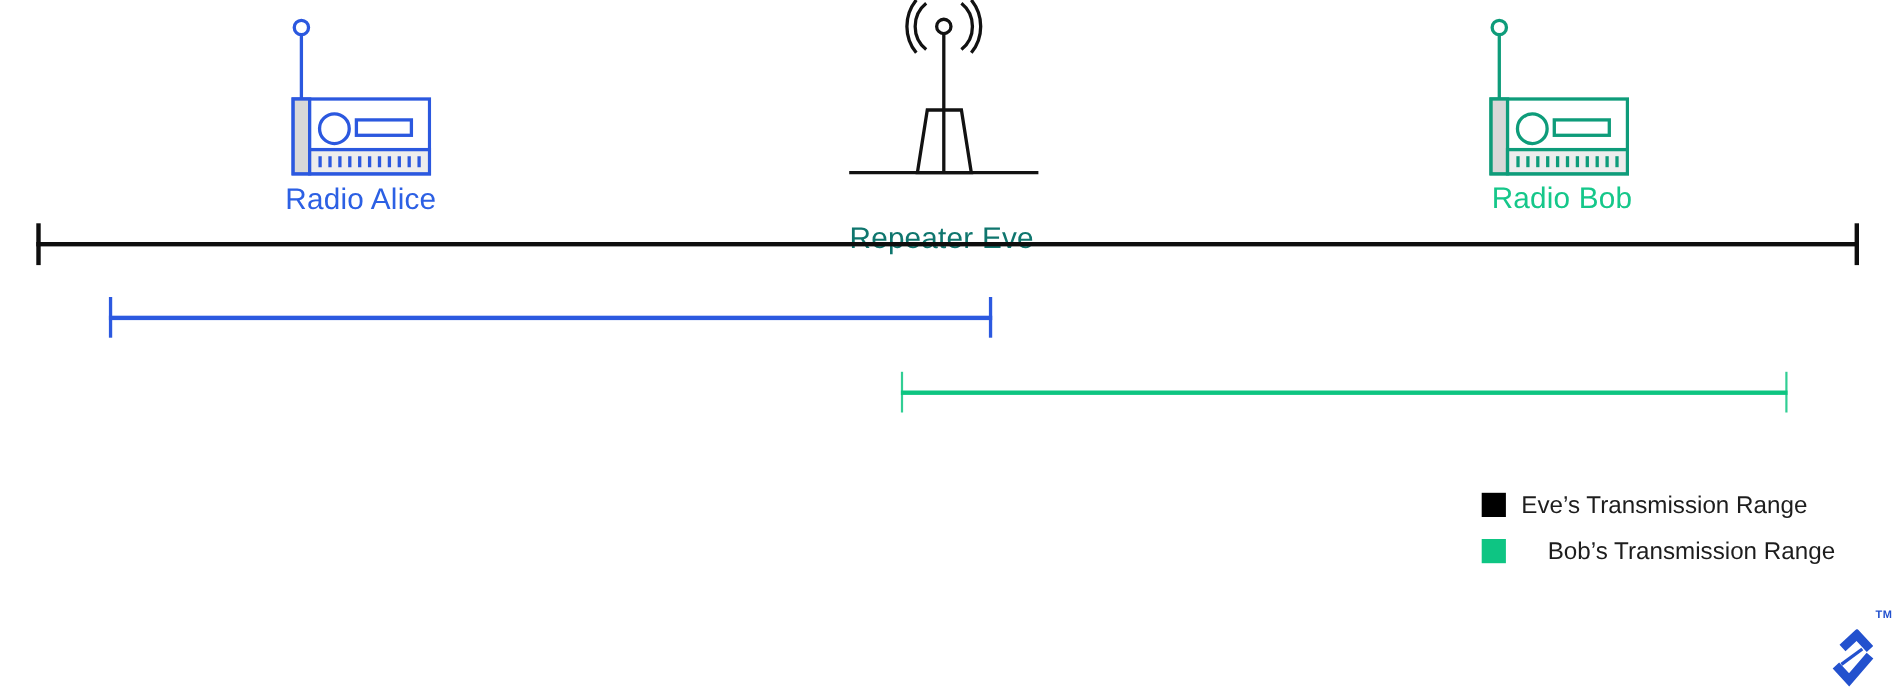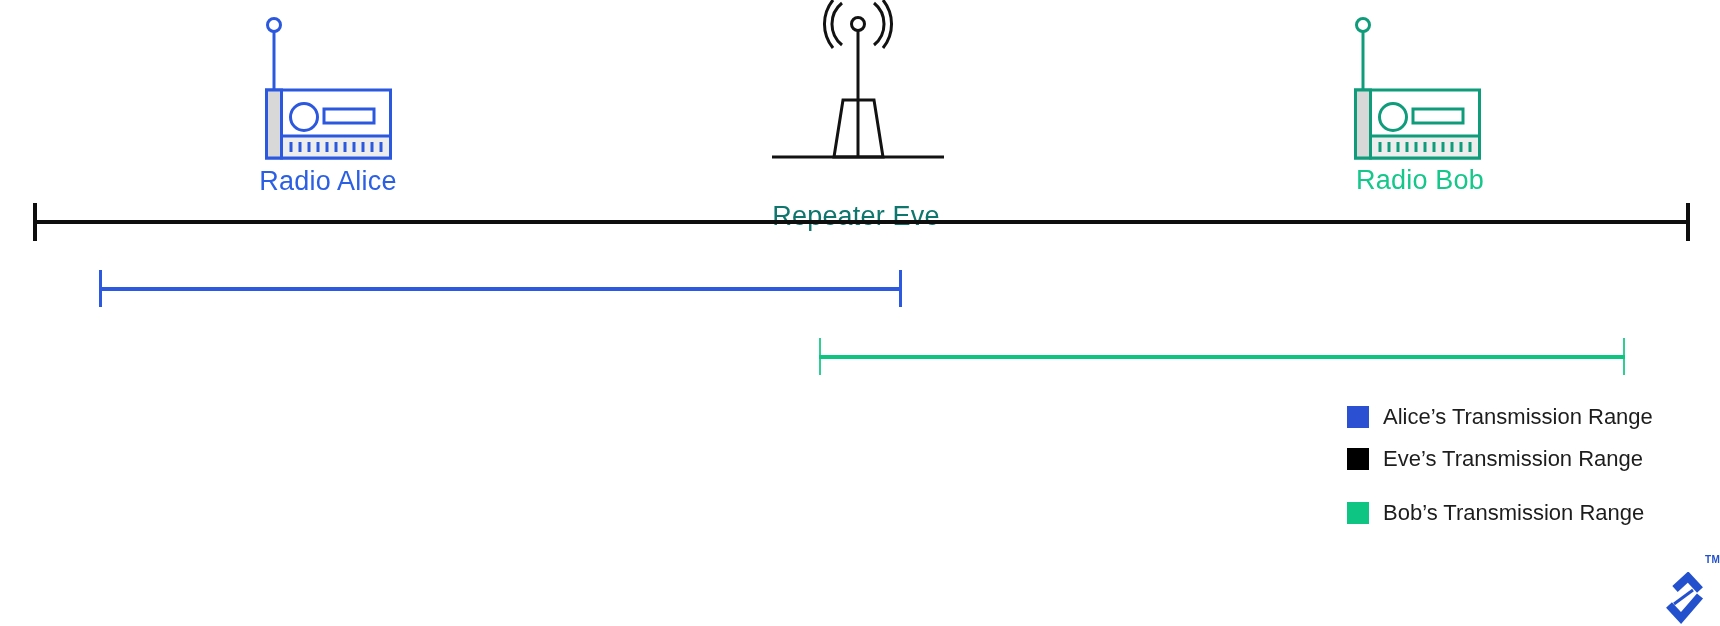--- a/index.html
+++ b/index.html
@@ -24,21 +24,21 @@
   .range-alice{left:99px;top:270px;width:803px;height:37px;}
   .range-alice .cap{width:3px;}
   .range-bob{left:819px;top:338px;width:806px;height:37px;}
   .range-bob .cap{width:2px;opacity:.85;}
   
   .legend-row{position:absolute;left:1347px;display:flex;align-items:center;height:22px;}
   .legend-swatch{width:22px;height:22px;flex:0 0 22px;}
   .legend-text{margin-left:14px;font-size:22px;color:#1d1d1d;white-space:nowrap;line-height:22px;}
   .legend-row-1{top:406px;}
   .legend-row-2{top:448px;}
-  .legend-row-3{top:502px;}
+  .legend-row-3{top:490px;gap:24px;}
   
   .logomark{position:absolute;left:1662px;top:572px;line-height:0;}
   .logo-tm{position:absolute;left:1705px;top:554px;font-size:10px;font-weight:bold;letter-spacing:.5px;}
 </style>
 </head>
 <body>
 
 <div class="stage">
 
   <div class="actor-icon" style="left: 250px; top: 10px; color: rgb(43, 88, 223);">
@@ -118,24 +118,20 @@
     <div class="bar"></div>
     <div class="cap cap-r"></div>
   </div>
 
   <div class="range range-bob" style="color: rgb(13, 197, 129);">
     <div class="cap cap-l"></div>
     <div class="bar"></div>
     <div class="cap cap-r"></div>
   </div>
 
-  <div class="legend-row legend-row-1">
-    <div class="legend-swatch" style="background: rgb(43, 80, 210);"></div>
-    <div class="legend-text">Alice’s Transmission Range</div>
-  </div>
   <div class="legend-row legend-row-2">
     <div class="legend-swatch" style="background: rgb(0, 0, 0);"></div>
     <div class="legend-text">Eve’s Transmission Range</div>
   </div>
   <div class="legend-row legend-row-3">
     <div class="legend-swatch" style="background: rgb(14, 197, 131);"></div>
     <div class="legend-text">Bob’s Transmission Range</div>
   </div>
 
   <div class="logomark" style="color: rgb(35, 81, 206);">

